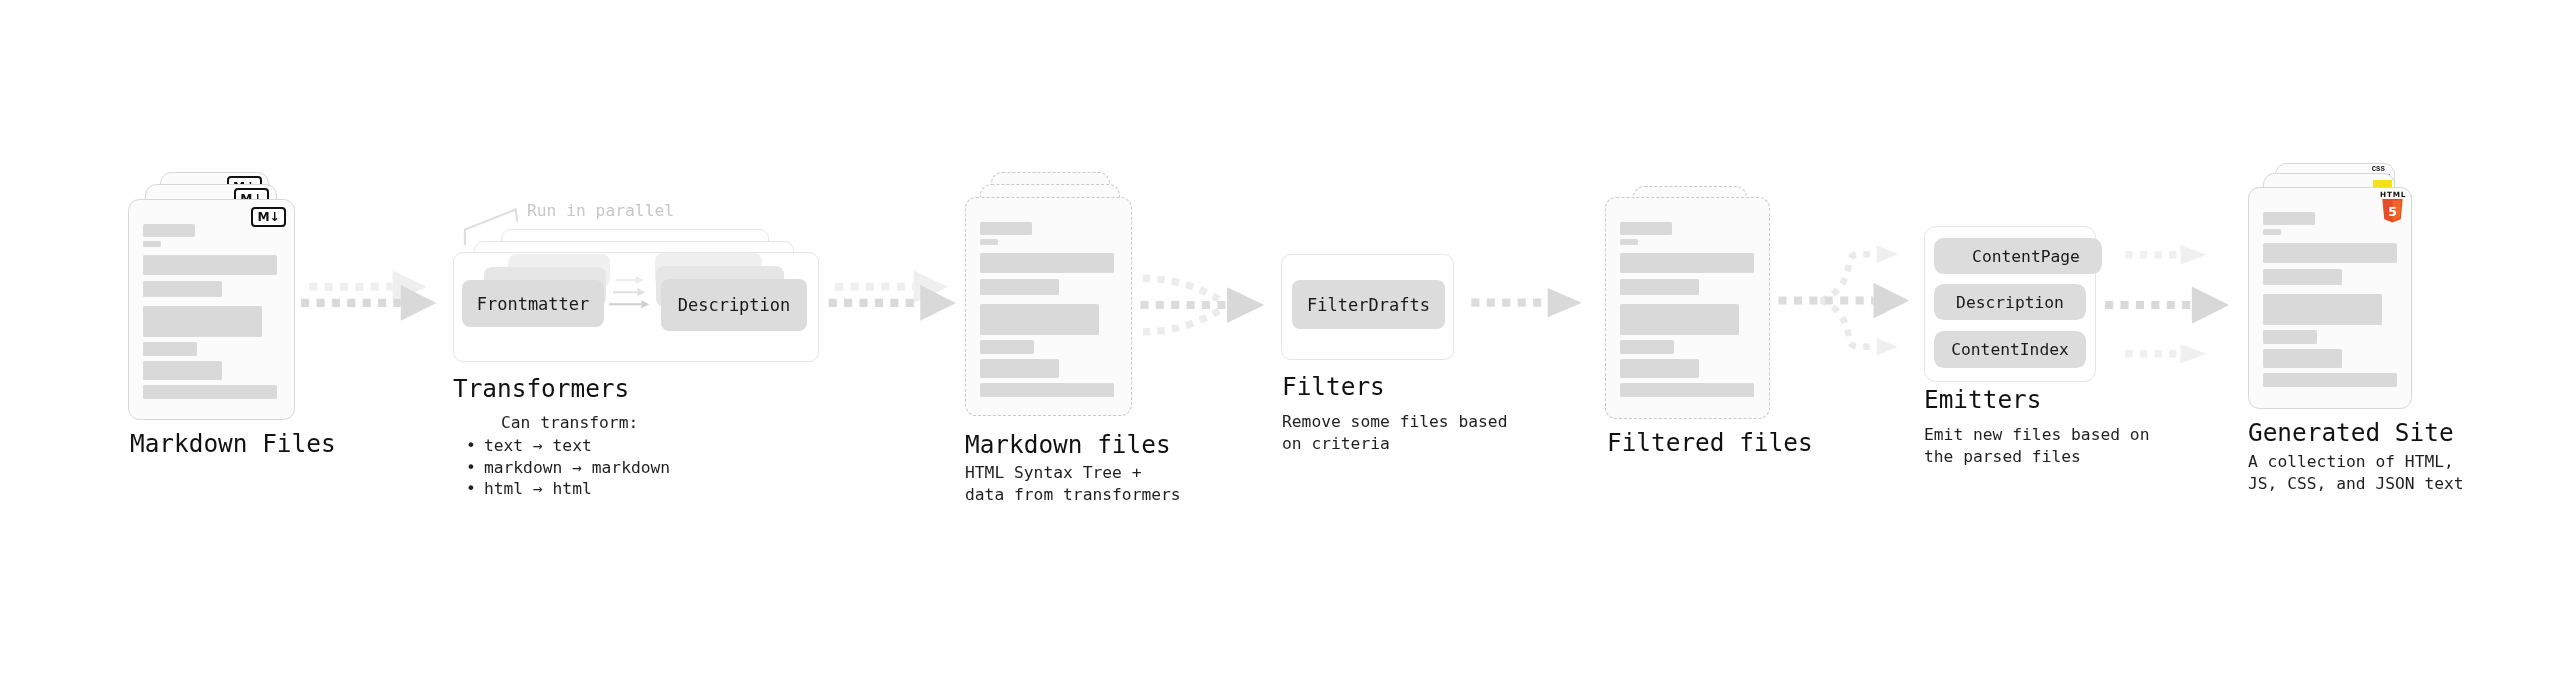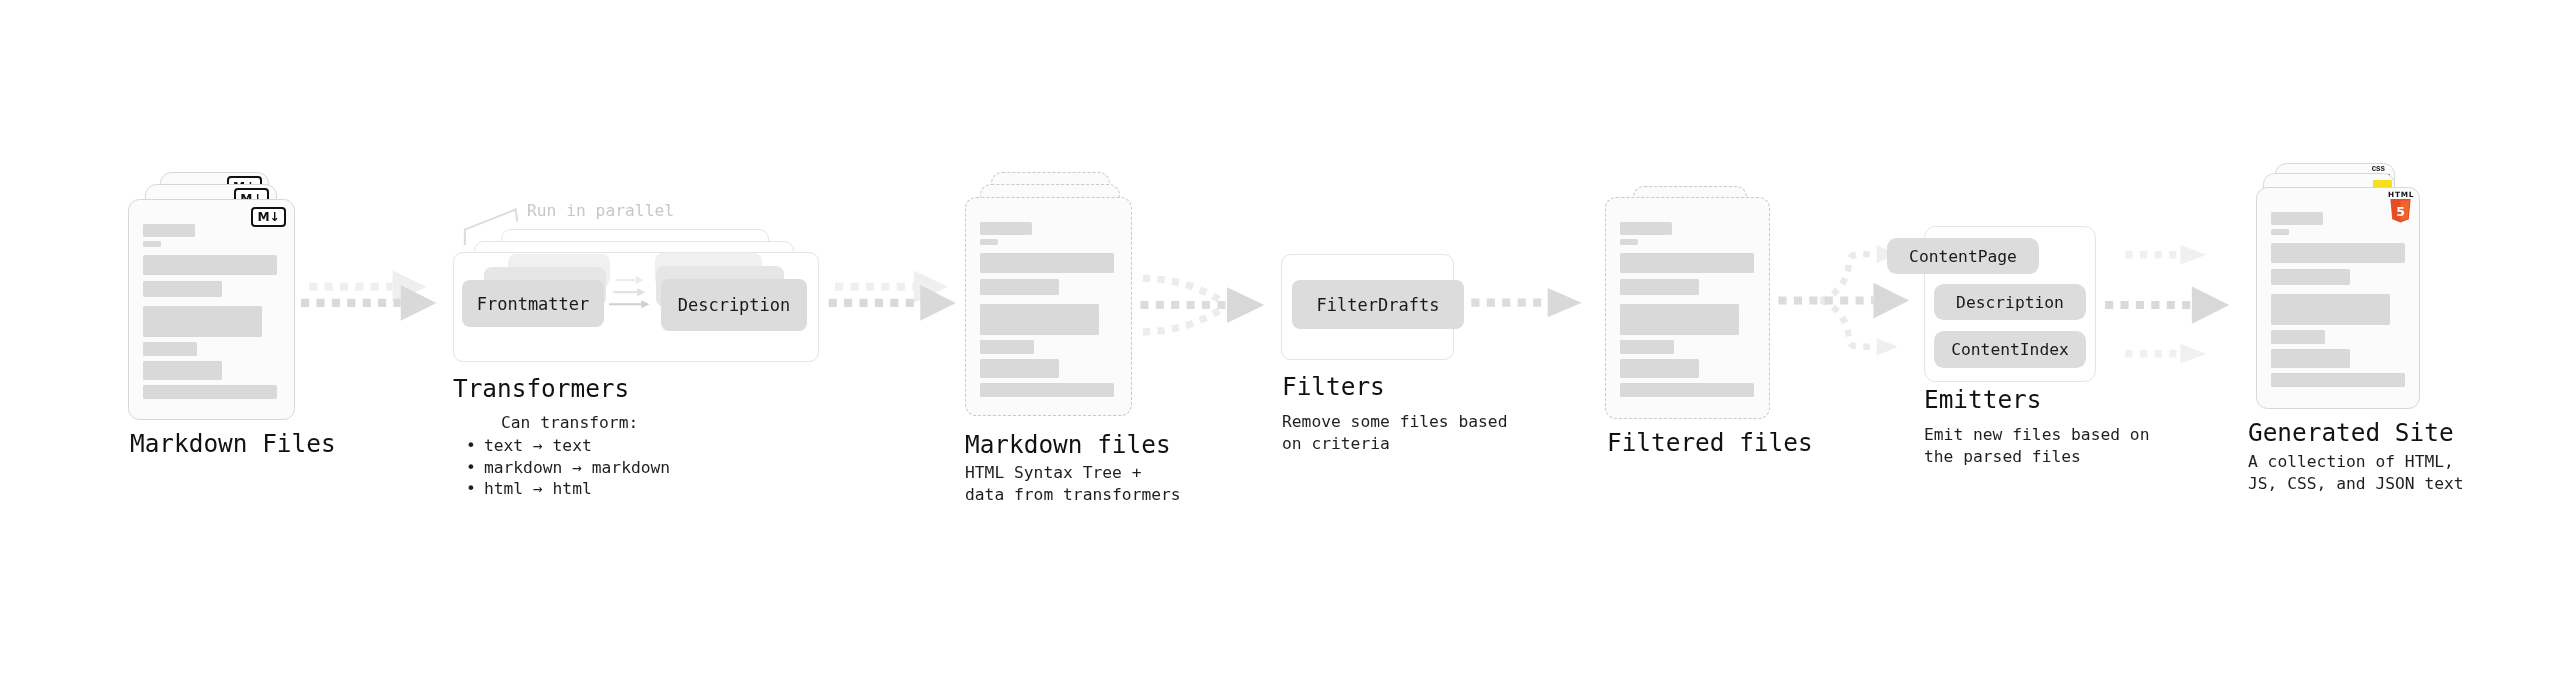--- a/index.html
+++ b/index.html
@@ -158,21 +158,21 @@
 
   <svg class="abs" style="left:1136px;top:267px;z-index:4;" width="140" height="81" viewBox="0 0 172 100">
     <path d="M 8 14 C 50 14 80 27 102 40" stroke="#ececec" stroke-width="9" stroke-dasharray="9 9" fill="none"></path>
     <path d="M 8 80 C 50 80 80 67 102 54" stroke="#ececec" stroke-width="9" stroke-dasharray="9 9" fill="none"></path>
     <line x1="5" y1="47" x2="112" y2="47" stroke="#dcdcdc" stroke-width="10" stroke-dasharray="10 9"></line>
     <polygon points="112,25 158,47 112,69" fill="#d8d8d8"></polygon>
   </svg>
 
   <div>
     <div class="frame" style="left:1281px;top:254px;width:173px;height:106px;z-index:3;"></div>
-    <div class="chip" style="left:1292px;top:280px;width:172px;height:49px;z-index:5;">FilterDrafts</div>
+    <div class="chip" style="left:1292px;top:280px;width:153px;height:49px;z-index:5;">FilterDrafts</div>
     <div class="section-title" style="left:1282px;top:372px;">Filters</div>
     <div class="section-desc" style="left:1282px;top:412px;">Remove some files based</div>
     <div class="section-desc" style="left:1282px;top:434px;">on criteria</div>
   </div>
 
   <svg class="abs" style="left:1468px;top:288px;z-index:4;" width="122" height="32.5" viewBox="0 0 150 40">
     <line x1="4" y1="18" x2="98" y2="18" stroke="#dcdcdc" stroke-width="10" stroke-dasharray="10 9"></line>
     <polygon points="98,0 140,18 98,36" fill="#d9d9d9"></polygon>
   </svg>
 
@@ -197,21 +197,21 @@
     <path d="M 55 77 C 76 70 88 52 90 30 Q 91 20 102 20 L 122 20" stroke="#eaeaea" stroke-width="8" stroke-dasharray="8 9" fill="none"></path>
     <polygon points="124,9 150,20 124,31" fill="#efefef"></polygon>
     <path d="M 55 77 C 76 84 88 102 90 124 Q 91 134 102 134 L 122 134" stroke="#eaeaea" stroke-width="8" stroke-dasharray="8 9" fill="none"></path>
     <polygon points="124,123 150,134 124,145" fill="#efefef"></polygon>
     <line x1="3" y1="77" x2="120" y2="77" stroke="#dcdcdc" stroke-width="10" stroke-dasharray="10 9"></line>
     <polygon points="120,55 164,77 120,99" fill="#d8d8d8"></polygon>
   </svg>
 
   <div>
     <div class="frame" style="left:1924px;top:226px;width:172px;height:156px;z-index:3;border-radius:11.4px;"></div>
-    <div class="chip small" style="left:1887px;top:238px;width:152px;height:36px;z-index:5;">ContentPage</div>
+    <div class="chip small" style="left:1934px;top:238px;width:152px;height:36px;z-index:5;padding-left:16px;">ContentPage</div>
     <div class="chip small" style="left:1934px;top:284px;width:152px;height:36px;z-index:5;">Description</div>
     <div class="chip small" style="left:1934px;top:331px;width:152px;height:37px;z-index:5;">ContentIndex</div>
     <div class="section-title" style="left:1924px;top:385px;">Emitters</div>
     <div class="section-desc" style="left:1924px;top:425px;">Emit new files based on</div>
     <div class="section-desc" style="left:1924px;top:447px;">the parsed files</div>
   </div>
 
   <svg class="abs" style="left:2101px;top:236px;z-index:4;" width="142" height="130" viewBox="0 0 175 160">
     <g>
       <line x1="30" y1="23" x2="98" y2="23" stroke="#f0f0f0" stroke-width="9" stroke-dasharray="9 9"></line>
@@ -230,21 +230,21 @@
   <div>
     <div class="card" style="left:2275px;top:163px;width:120px;height:65px;z-index:1;">
       <div class="css-badge" style="left:90px;top:2.4px;width:24.4px;">
         <div class="css-word">CSS</div>
         <div class="css-bar"></div>
       </div>
     </div>
     <div class="card" style="left:2263px;top:173px;width:132px;height:73px;z-index:2;">
       <div class="js-badge" style="left:109px;top:5.7px;width:18.7px;height:9px;"></div>
     </div>
-    <div class="card" style="left:2248px;top:187px;width:164px;height:222px;z-index:3;margin-left:8px;">
+    <div class="card" style="left:2248px;top:187px;width:164px;height:222px;z-index:3;">
       <div class="html5-badge" style="left:131px;top:3.3px;width:24.4px;">
         <div class="html5-word">HTML</div>
         <svg width="23" height="25" viewBox="0 0 28 32" style="margin:0 auto;">
           <polygon points="1,0 27,0 24.6,26 14,30 3.4,26" fill="#e44d26"></polygon>
           <polygon points="14,2 25.4,2 23.4,24.7 14,28" fill="#f16529"></polygon>
           <text x="14" y="22" text-anchor="middle" font-size="16" font-weight="bold" fill="#ffffff" font-family="DejaVu Sans, sans-serif">5</text>
         </svg>
       </div>
       <div class="doc-bars">
           <div class="bar" style="left: 14px; top: 24.4px; width: 52px; height: 12.2px;"></div>

